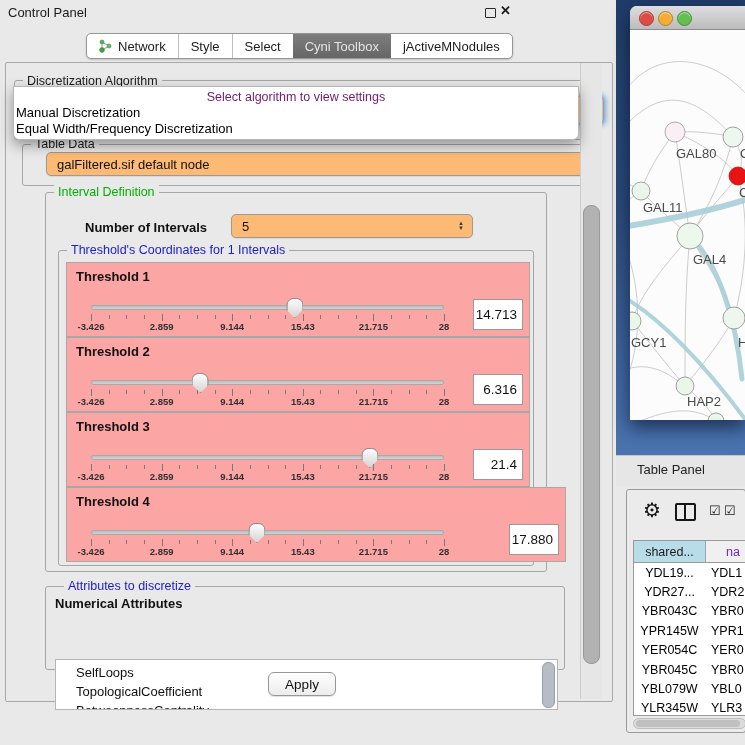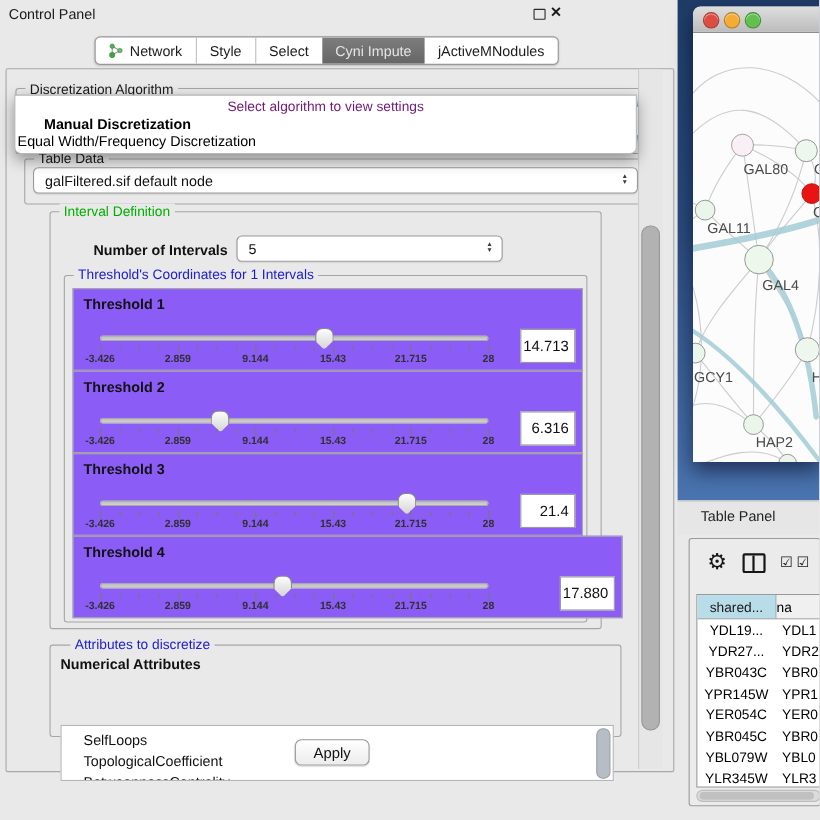--- a/index.html
+++ b/index.html
@@ -21,36 +21,36 @@
   .seg>div.presel{border-right:none;}
 
   
   .mainpanel{position:absolute;left:5px;top:62px;width:606px;height:638px;border:1px solid #a8a8a8;border-radius:2px;background:#e9e9e9;}
   .groupbox{position:absolute;border:1px solid #a6a6a6;border-radius:3px;}
   .grouplabel{position:absolute;top:-8px;left:8px;background:#e9e9e9;padding:0 4px;font-size:12.5px;white-space:nowrap;}
   .g-green{color:#00b000;}
   .g-blue{color:#2020cf;}
   .g-dark{color:#1a1a1a;}
 
-  .combo{position:absolute;background:#ffffff;border:1px solid #9a9a9a;border-radius:5px;
-         display:flex;align-items:center;padding:0 10px;font-size:13px;box-shadow:0 1px 1px rgba(0,0,0,.08);}
+  .combo{position:absolute;background:#fdba74;border:1px solid #9a9a9a;border-radius:5px;
+         display:flex;align-items:center;padding:0 10px;font-size:13px;box-shadow:0 1px 1px rgba(0,0,0,.08);margin-left:16px;}
   .spin{position:absolute;right:8px;top:50%;transform:translateY(-50%);display:flex;flex-direction:column;
         font-size:6px;line-height:5px;color:#3a3a3a;text-align:center;}
 
   .focus-combo{box-shadow:0 0 5px 2px rgba(95,155,220,.85);border:1px solid #74a4d6;}
 
   
   .popup{position:absolute;left:13px;top:86px;width:564px;height:52px;background:#fff;
          border:1px solid #b8b8b8;border-radius:0 0 6px 6px;box-shadow:0 5px 14px rgba(0,0,0,.38);z-index:30;}
   .popup .prompt{text-align:center;color:#701a75;font-size:12.5px;padding-top:2px;line-height:16px;}
   .popup .opt{font-size:13px;line-height:16px;padding-left:2px;color:#000;}
-  .popup .opt.sel{font-weight:bold;margin-left:24px;}
-
-  
-  .thr{position:absolute;left:66px;width:462px;height:73px;border:1px solid #a8a8a8;background:#8b5cf6;}
+  .popup .opt.sel{font-weight:normal;}
+
+  
+  .thr{position:absolute;left:66px;width:462px;height:73px;border:1px solid #a8a8a8;background:#fca5a5;}
   .thr .tlabel{position:absolute;left:9px;top:6px;font-weight:bold;font-size:13px;color:#111;}
   .track{position:absolute;left:24px;top:42px;width:353px;height:5px;border-radius:3px;
          background:linear-gradient(#b6b6b6,#dadada);box-shadow:inset 0 0 0 1px #a9a9a9;}
   .sl-thumb{position:absolute;top:-7px;width:15px;height:18px;transform:translateX(-50%);
             background:linear-gradient(#fdfdfd,#d5d5d5);border:1px solid #8a8a8a;
             border-radius:7px 7px 3px 3px;clip-path:polygon(0 0,100% 0,100% 58%,50% 100%,0 58%);}
   .tickrow{position:absolute;left:24px;top:51px;width:353px;height:8px;}
   .tick{position:absolute;top:1px;width:1px;height:4px;background:#787878;}
   .tick.major{height:7px;top:0;}
   .ticklabels{position:absolute;left:24px;top:58px;width:353px;height:12px;}
@@ -92,21 +92,21 @@
   .tp-band{position:absolute;left:616px;top:455px;width:129px;height:30px;background:#e6e6e6;border-top:1px solid #c6c6c6;}
   .tp-title{position:absolute;left:637px;top:462px;font-size:13px;color:#222;}
   .tpanel{position:absolute;left:626px;top:489px;width:118px;height:242px;border:1px solid #9a9a9a;border-radius:3px;background:#ebebeb;}
   .gear{position:absolute;left:16px;top:8px;font-size:20px;color:#161616;}
   .colsico{position:absolute;left:48px;top:13px;width:17px;height:14px;border:2px solid #161616;border-radius:2px;}
   .colsico:after{content:"";position:absolute;left:7px;top:0;width:2px;height:14px;background:#161616;}
   .cb{position:absolute;top:13px;font-size:13px;color:#161616;}
   .ttable{position:absolute;left:6px;top:50px;width:113px;height:176px;border:1px solid #999;background:#fff;overflow:hidden;box-sizing:border-box;}
   .thead{display:flex;height:21px;border-bottom:1px solid #9a9a9a;}
   .th1{width:71px;background:#b9dce9;border-right:1px solid #93a9b3;display:flex;align-items:center;justify-content:center;font-size:12.5px;color:#1a1a1a;}
-  .th2{flex:1;background:#f0f0f0;display:flex;align-items:center;padding-left:0;font-size:12.5px;color:#000000;}
+  .th2{flex:1;background:#f0f0f0;display:flex;align-items:center;padding-left:20px;font-size:12.5px;color:#6d28d9;}
   .trow{display:flex;height:19.4px;align-items:center;}
   .tc1{width:71px;text-align:center;font-size:12.5px;color:#000;}
   .tc2{padding-left:6px;font-size:12.5px;color:#000;white-space:nowrap;}
   .h-scroll{position:absolute;left:6px;top:228px;width:113px;height:11px;background:#dcdcdc;border:1px solid #bdbdbd;border-radius:6px;box-sizing:border-box;}
   .h-thumb{position:absolute;left:2px;top:1px;width:104px;height:7px;background:#c0c0c0;border-radius:4px;}
 </style>
 </head>
 <body>
 
 <div id="root">
@@ -127,21 +127,21 @@
       </span>
       <span>Network</span>
     </div>
     <div>
         <span>Style</span>
       </div>
     <div class="presel">
         <span>Select</span>
       </div>
     <div class="sel">
-        <span>Cyni Impute</span>
+        <span>Cyni Toolbox</span>
       </div>
     <div>
         <span>jActiveMNodules</span>
       </div>
   </div>
 
   <div class="mainpanel"></div>
 
   <div class="groupbox" style="left:14px;top:80px;width:584px;height:58px;">
     <span class="grouplabel g-dark" style="top:-7px;">Discretization Algorithm</span>

